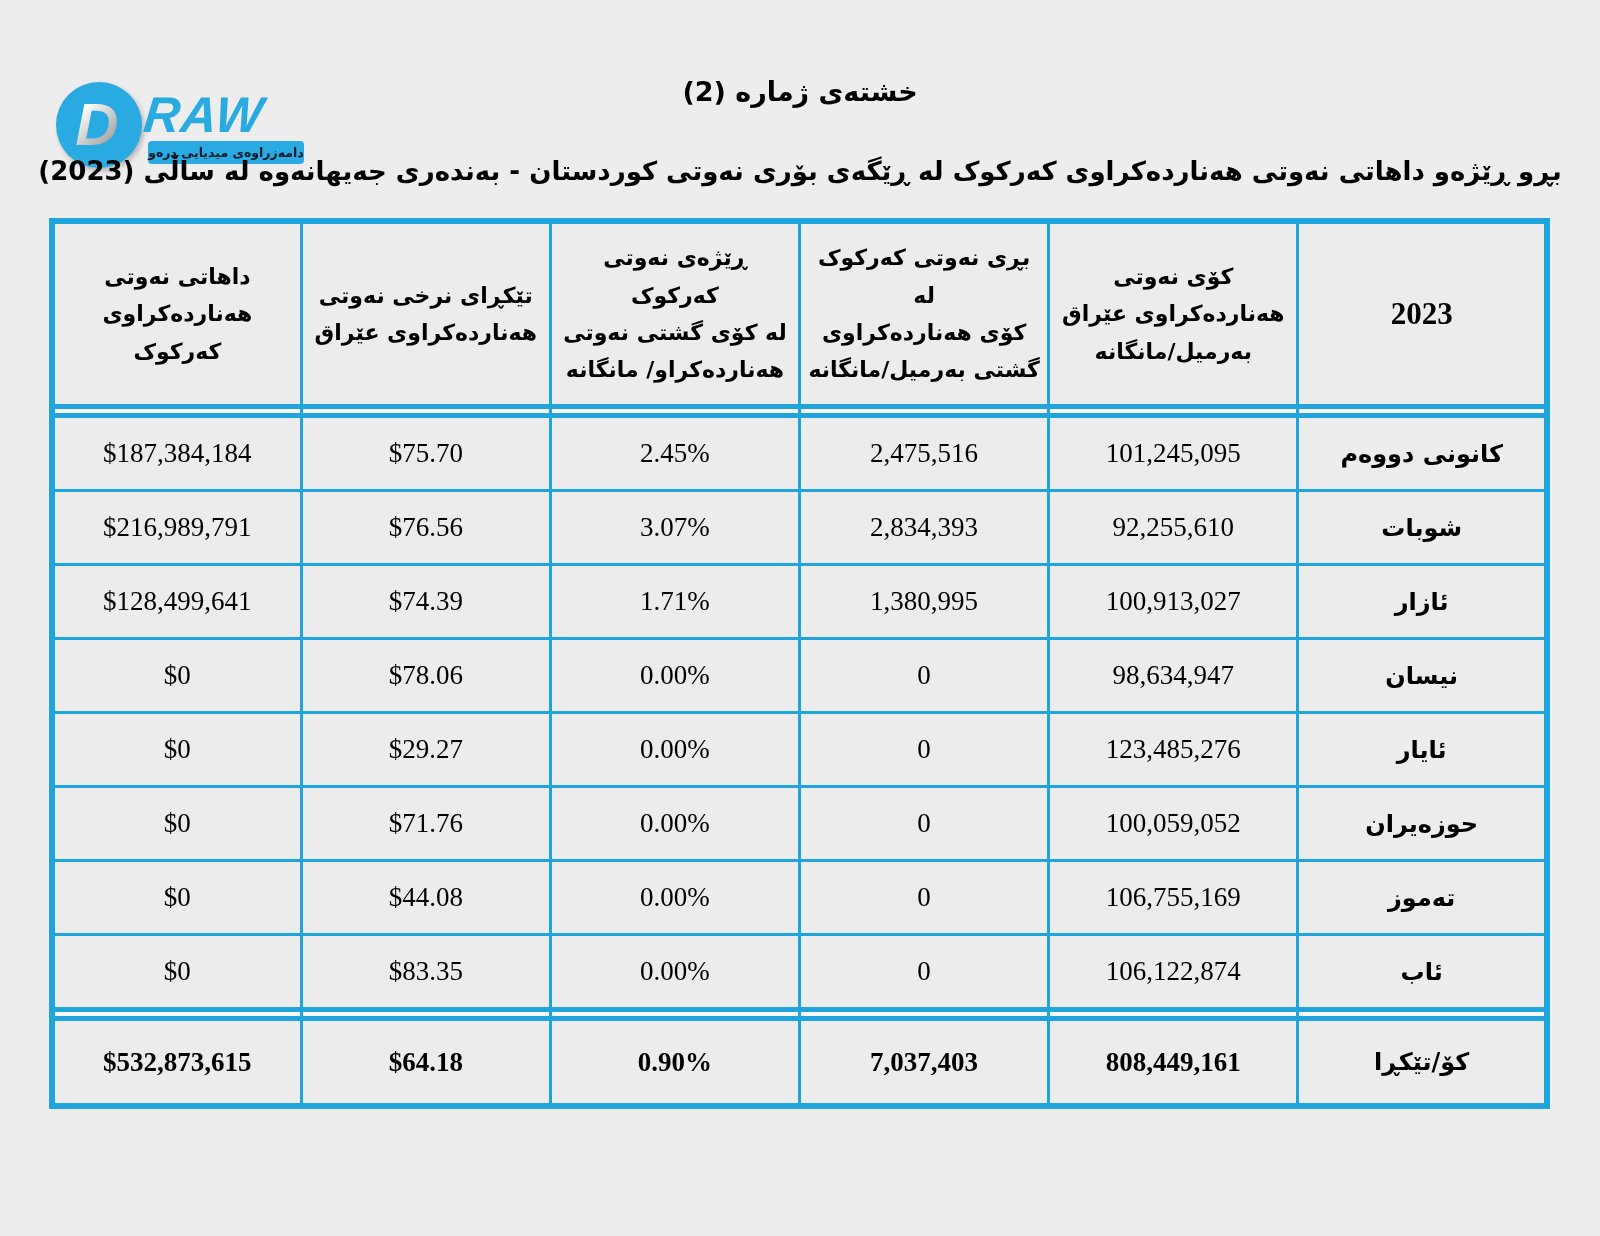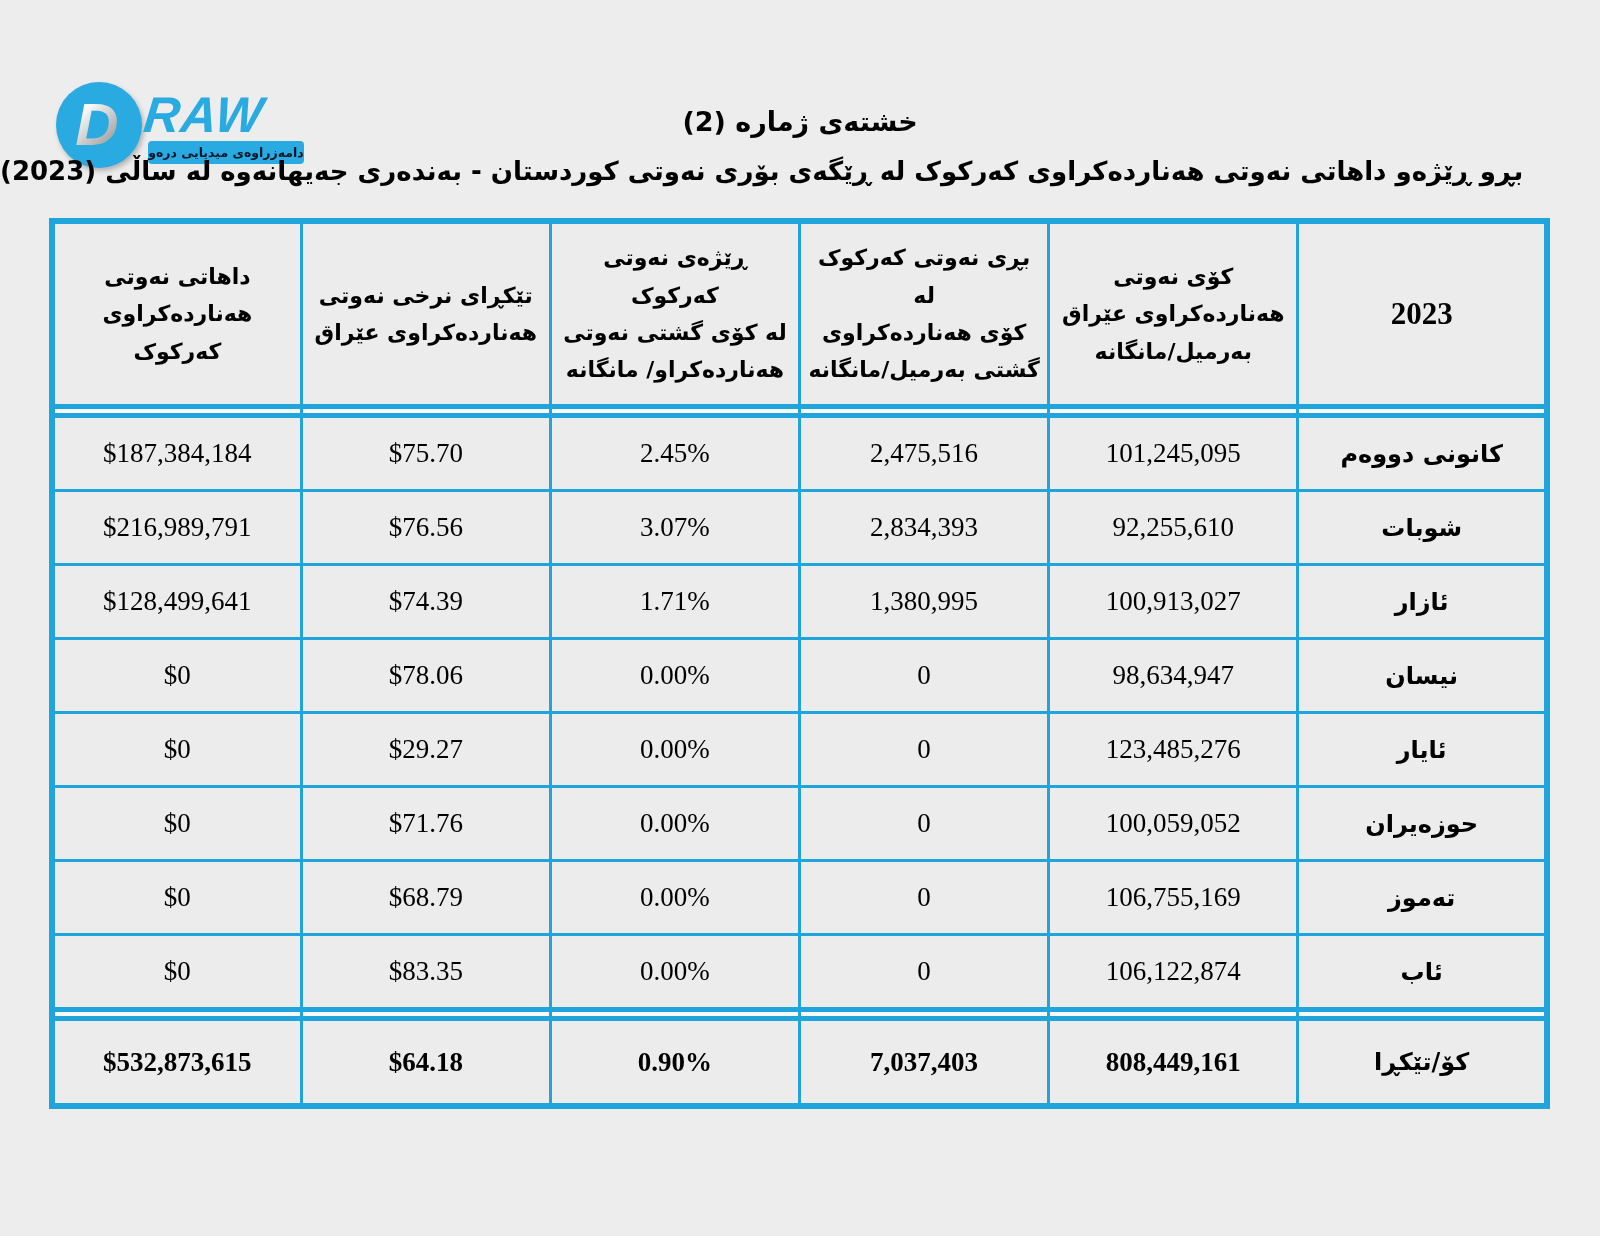--- a/index.html
+++ b/index.html
@@ -13,27 +13,27 @@
     width:1600px;height:1236px;
     background:var(--page-bg);
     font-family:"DejaVu Sans",sans-serif;
     position:relative;
     overflow:hidden;
     color:#000;
   }
 
   
   .page-title{
-    position:absolute;top:106px;left:0;width:100%;
+    position:absolute;top:76px;left:0;width:100%;
     text-align:center;direction:rtl;
     font-size:27px;font-weight:bold;
   }
   .page-subtitle{
     position:absolute;top:156px;left:0;width:100%;
-    text-align:left;direction:rtl;white-space:nowrap;
+    text-align:center;direction:rtl;white-space:nowrap;
     font-size:26px;font-weight:bold;
   }
 
   
   .logo{position:absolute;left:56px;top:82px;width:250px;height:90px;}
   .logo-circle{
     position:absolute;left:0;top:0;width:86px;height:86px;border-radius:50%;
     background:var(--logo-blue);
     box-shadow:2px 3px 5px rgba(0,0,0,0.25);
     display:flex;align-items:center;justify-content:center;
@@ -200,21 +200,21 @@
         <td class="num">0</td>
         <td class="num">0.00%</td>
         <td class="num">$71.76</td>
         <td class="num">$0</td>
       </tr>
       <tr>
         <td class="cell-month">تەموز</td>
         <td class="num">106,755,169</td>
         <td class="num">0</td>
         <td class="num">0.00%</td>
-        <td class="num">$68.79</td>
+        <td class="num">$44.08</td>
         <td class="num">$0</td>
       </tr>
       <tr>
         <td class="cell-month">ئاب</td>
         <td class="num">106,122,874</td>
         <td class="num">0</td>
         <td class="num">0.00%</td>
         <td class="num">$83.35</td>
         <td class="num">$0</td>
       </tr>

